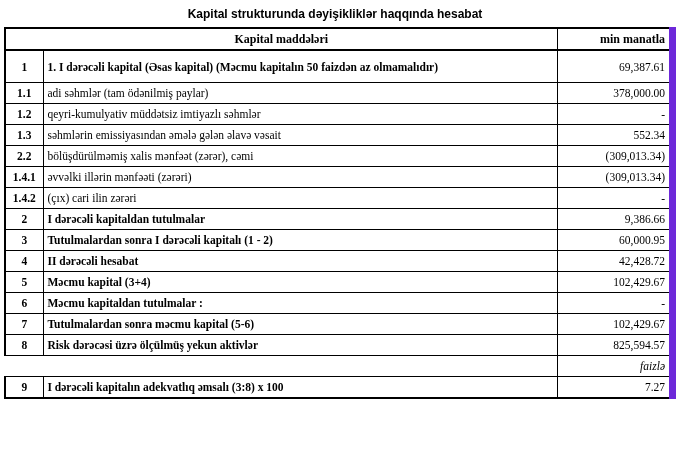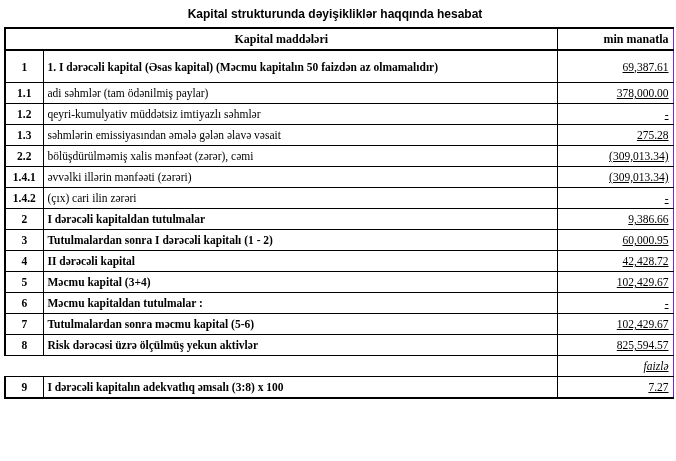--- a/index.html
+++ b/index.html
@@ -43,29 +43,29 @@
   }
   th {
     border-top: 2px solid #000;
     border-bottom: 2px solid #000;
     font-weight: bold;
     font-size: 12px;
   }
   th.hdr-label { text-align: center; }
   th.hdr-unit  { text-align: right; }
   tr > td:first-child, tr > th:first-child { border-left: 2px solid #000; }
-  tr > td:last-child,  tr > th:last-child  { border-right: 1px solid #6d28d9; }
+  tr > td:last-child,  tr > th:last-child  { border-right: 8px solid #6d28d9; }
   tr:last-child td { border-bottom: 2px solid #000; }
   td.num {
     text-align: center;
     font-weight: bold;
     padding: 2px 1px;
   }
   td.label { text-align: left; }
-  td.value { text-align: right; text-decoration: underline; }
+  td.value { text-align: right; }
   tr.bold td.label { font-weight: bold; margin-left: 48px; }
   tr.tall td { height: 27px; }
   tr.percent-row td.empty {
     border: none;
     background: #fff;
   }
   tr.percent-row td.value {
     font-style: italic;
   }
 </style>
@@ -102,21 +102,21 @@
 
     <tr>
       <td class="num">1.2</td>
       <td class="label">qeyri-kumulyativ müddətsiz imtiyazlı səhmlər</td>
       <td class="value">-</td>
     </tr>
 
     <tr>
       <td class="num">1.3</td>
       <td class="label">səhmlərin emissiyasından əmələ gələn  əlavə vəsait</td>
-      <td class="value">275.28</td>
+      <td class="value">552.34</td>
     </tr>
 
     <tr>
       <td class="num">2.2</td>
       <td class="label">bölüşdürülməmiş xalis mənfəət (zərər), cəmi</td>
       <td class="value">(309,013.34)</td>
     </tr>
 
     <tr>
       <td class="num">1.4.1</td>
@@ -139,21 +139,21 @@
     </tr>
 
     <tr class="bold">
       <td class="num">3</td>
       <td class="label">Tutulmalardan sonra I dərəcəli kapitalı (1 - 2)</td>
       <td class="value">60,000.95</td>
     </tr>
 
     <tr class="bold">
       <td class="num">4</td>
-      <td class="label">II dərəcəli  kapital</td>
+      <td class="label">II dərəcəli  hesabat</td>
       <td class="value">42,428.72</td>
     </tr>
 
     <tr class="bold">
       <td class="num">5</td>
       <td class="label">Məcmu kapital (3+4)</td>
       <td class="value">102,429.67</td>
     </tr>
 
     <tr class="bold">

